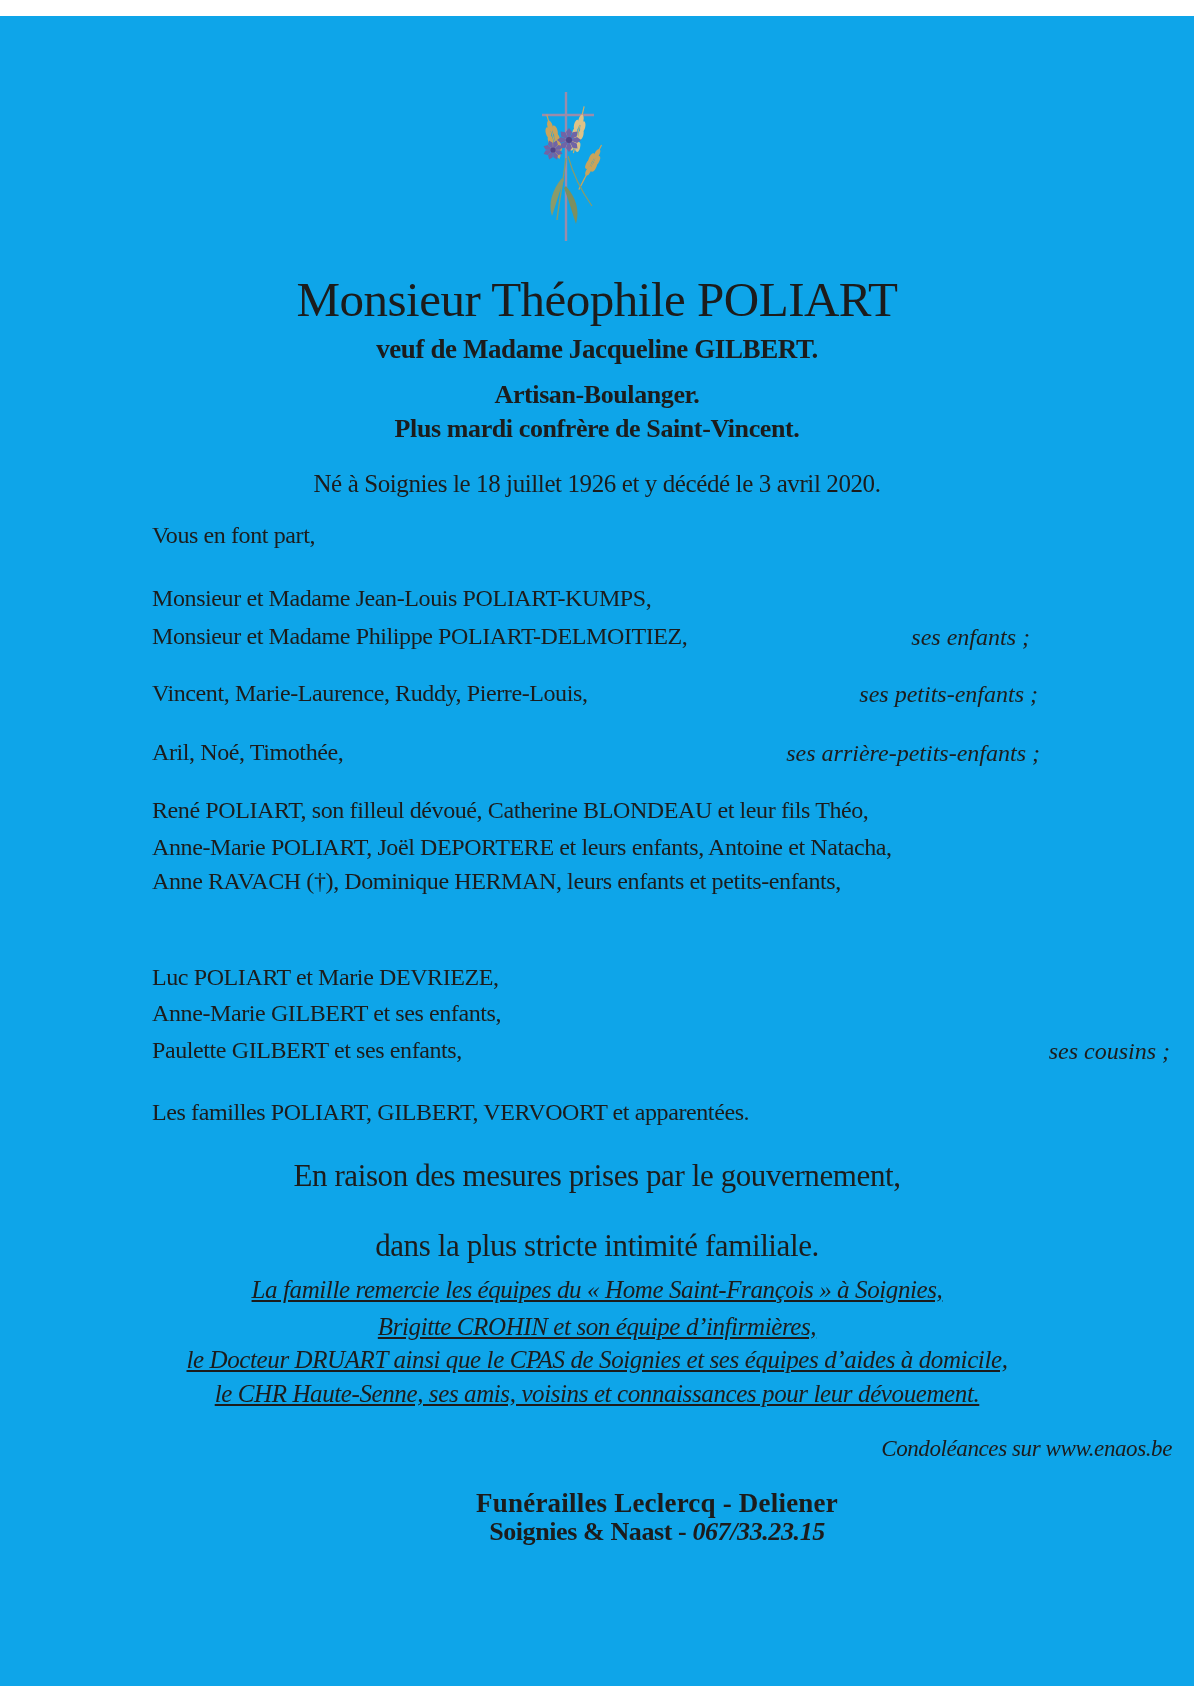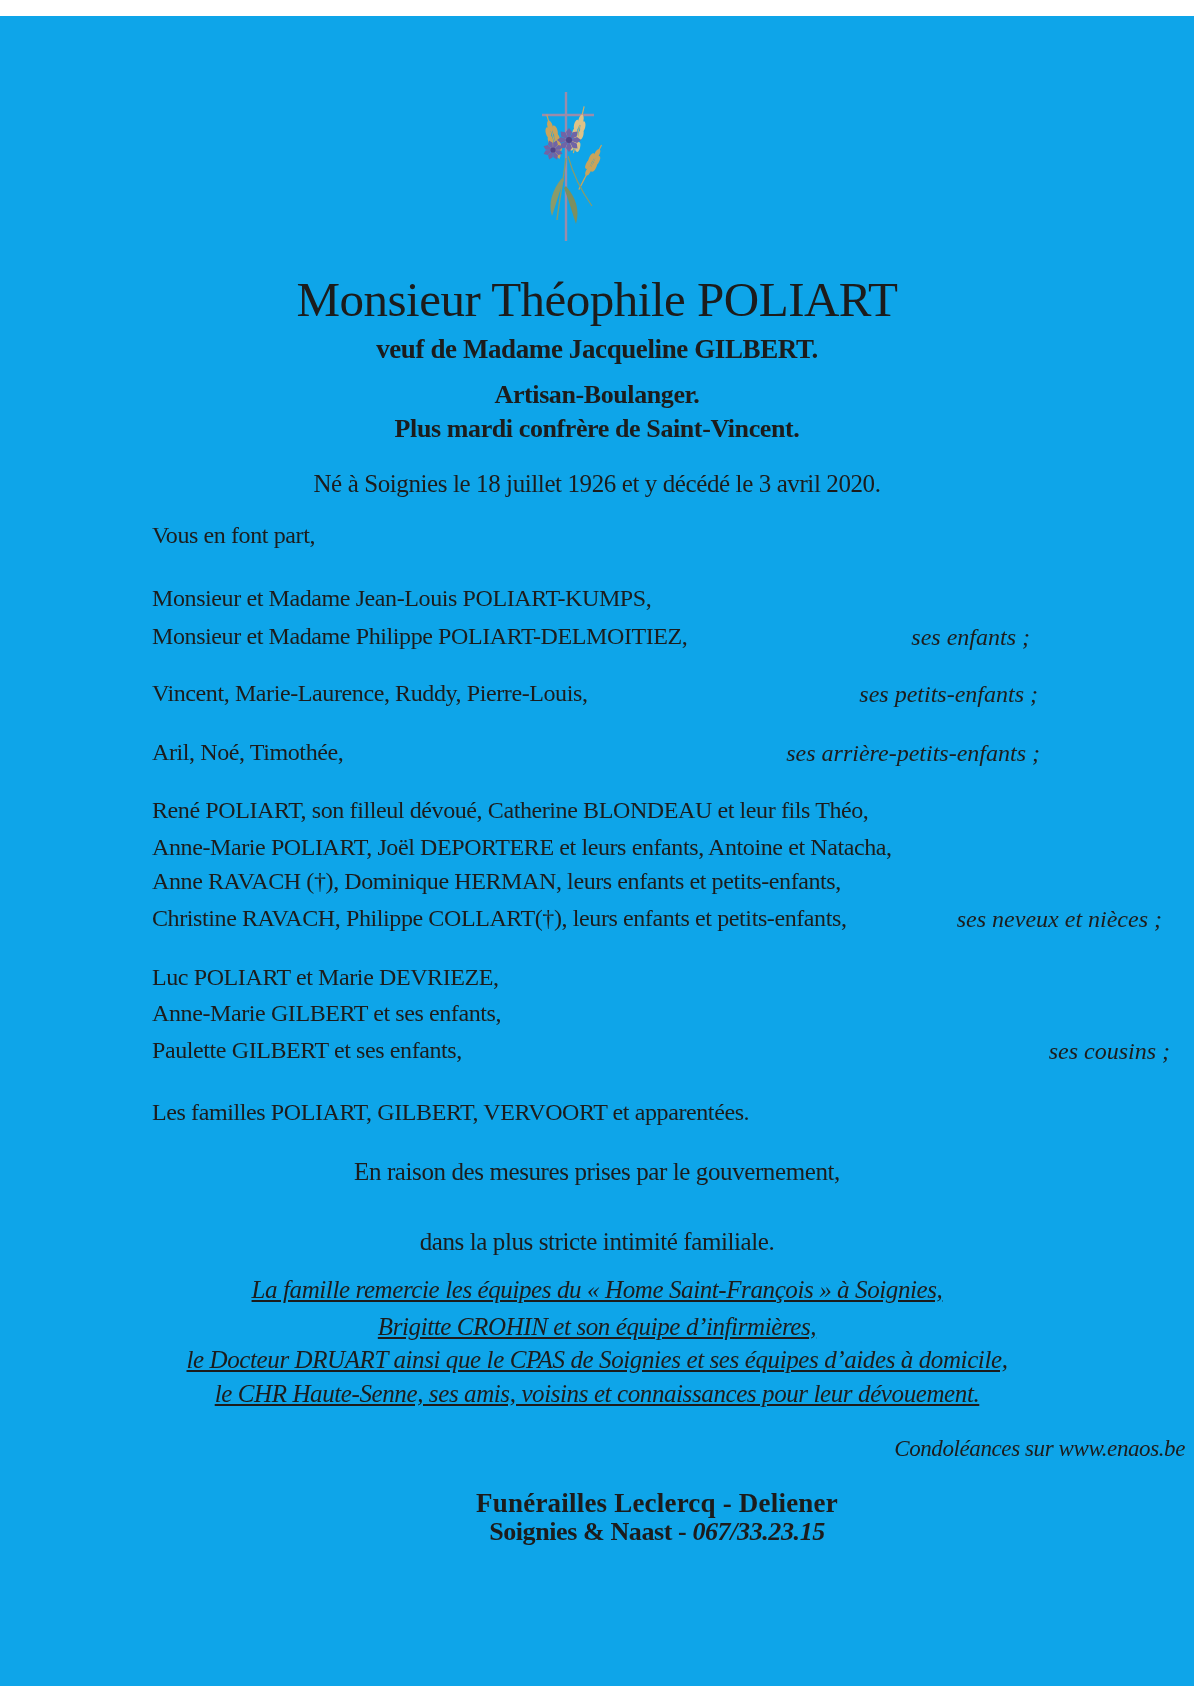--- a/index.html
+++ b/index.html
@@ -27,40 +27,40 @@
     letter-spacing: -0.4px;
     white-space: nowrap;
     line-height: 1.15;
   }
   .row-center {
     padding-left: 0;
     text-align: center;
   }
   .row-right {
     padding-left: 0;
-    padding-right: 9px;
+    padding-right: 22px;
     text-align: right;
   }
   .title {
     font-size: 49px;
     letter-spacing: -0.5px;
   }
   .subtitle {
     font-size: 27px;
     font-weight: bold;
   }
   .profession {
     font-size: 26px;
     font-weight: bold;
   }
   .dates {
     font-size: 25px;
   }
   .ceremony {
-    font-size: 25px;
+    font-size: 31px;
   }
   .thanks {
     font-size: 25px;
     font-style: italic;
     text-decoration: underline;
   }
   .condolences {
     font-size: 23px;
     font-style: italic;
   }
@@ -204,24 +204,20 @@
   </div>
 
   <div class="row" style="top:723px">
     <span>Aril, Noé, Timothée,</span>
     <span class="rel-label label-greatgrandchildren">ses arrière-petits-enfants ;</span>
   </div>
 
   <div class="row" style="top:781px">René POLIART, son filleul dévoué, Catherine BLONDEAU et leur fils Théo,</div>
   <div class="row" style="top:818px">Anne-Marie POLIART, Joël DEPORTERE et leurs enfants, Antoine et Natacha,</div>
   <div class="row" style="top:852px">Anne RAVACH (†), Dominique HERMAN, leurs enfants et petits-enfants,</div>
-  <div class="row" style="top:889px">
-    <span>Christine RAVACH, Philippe COLLART(†), leurs enfants et petits-enfants,</span>
-    <span class="rel-label label-nieces">ses neveux et nièces ;</span>
-  </div>
 
   <div class="row" style="top:948px">Luc POLIART et Marie DEVRIEZE,</div>
   <div class="row" style="top:984px">Anne-Marie GILBERT et ses enfants,</div>
   <div class="row" style="top:1021px">
     <span>Paulette GILBERT et ses enfants,</span>
     <span class="rel-label label-cousins">ses cousins ;</span>
   </div>
 
   <div class="row" style="top:1083px">Les familles POLIART, GILBERT, VERVOORT et apparentées.</div>
 

